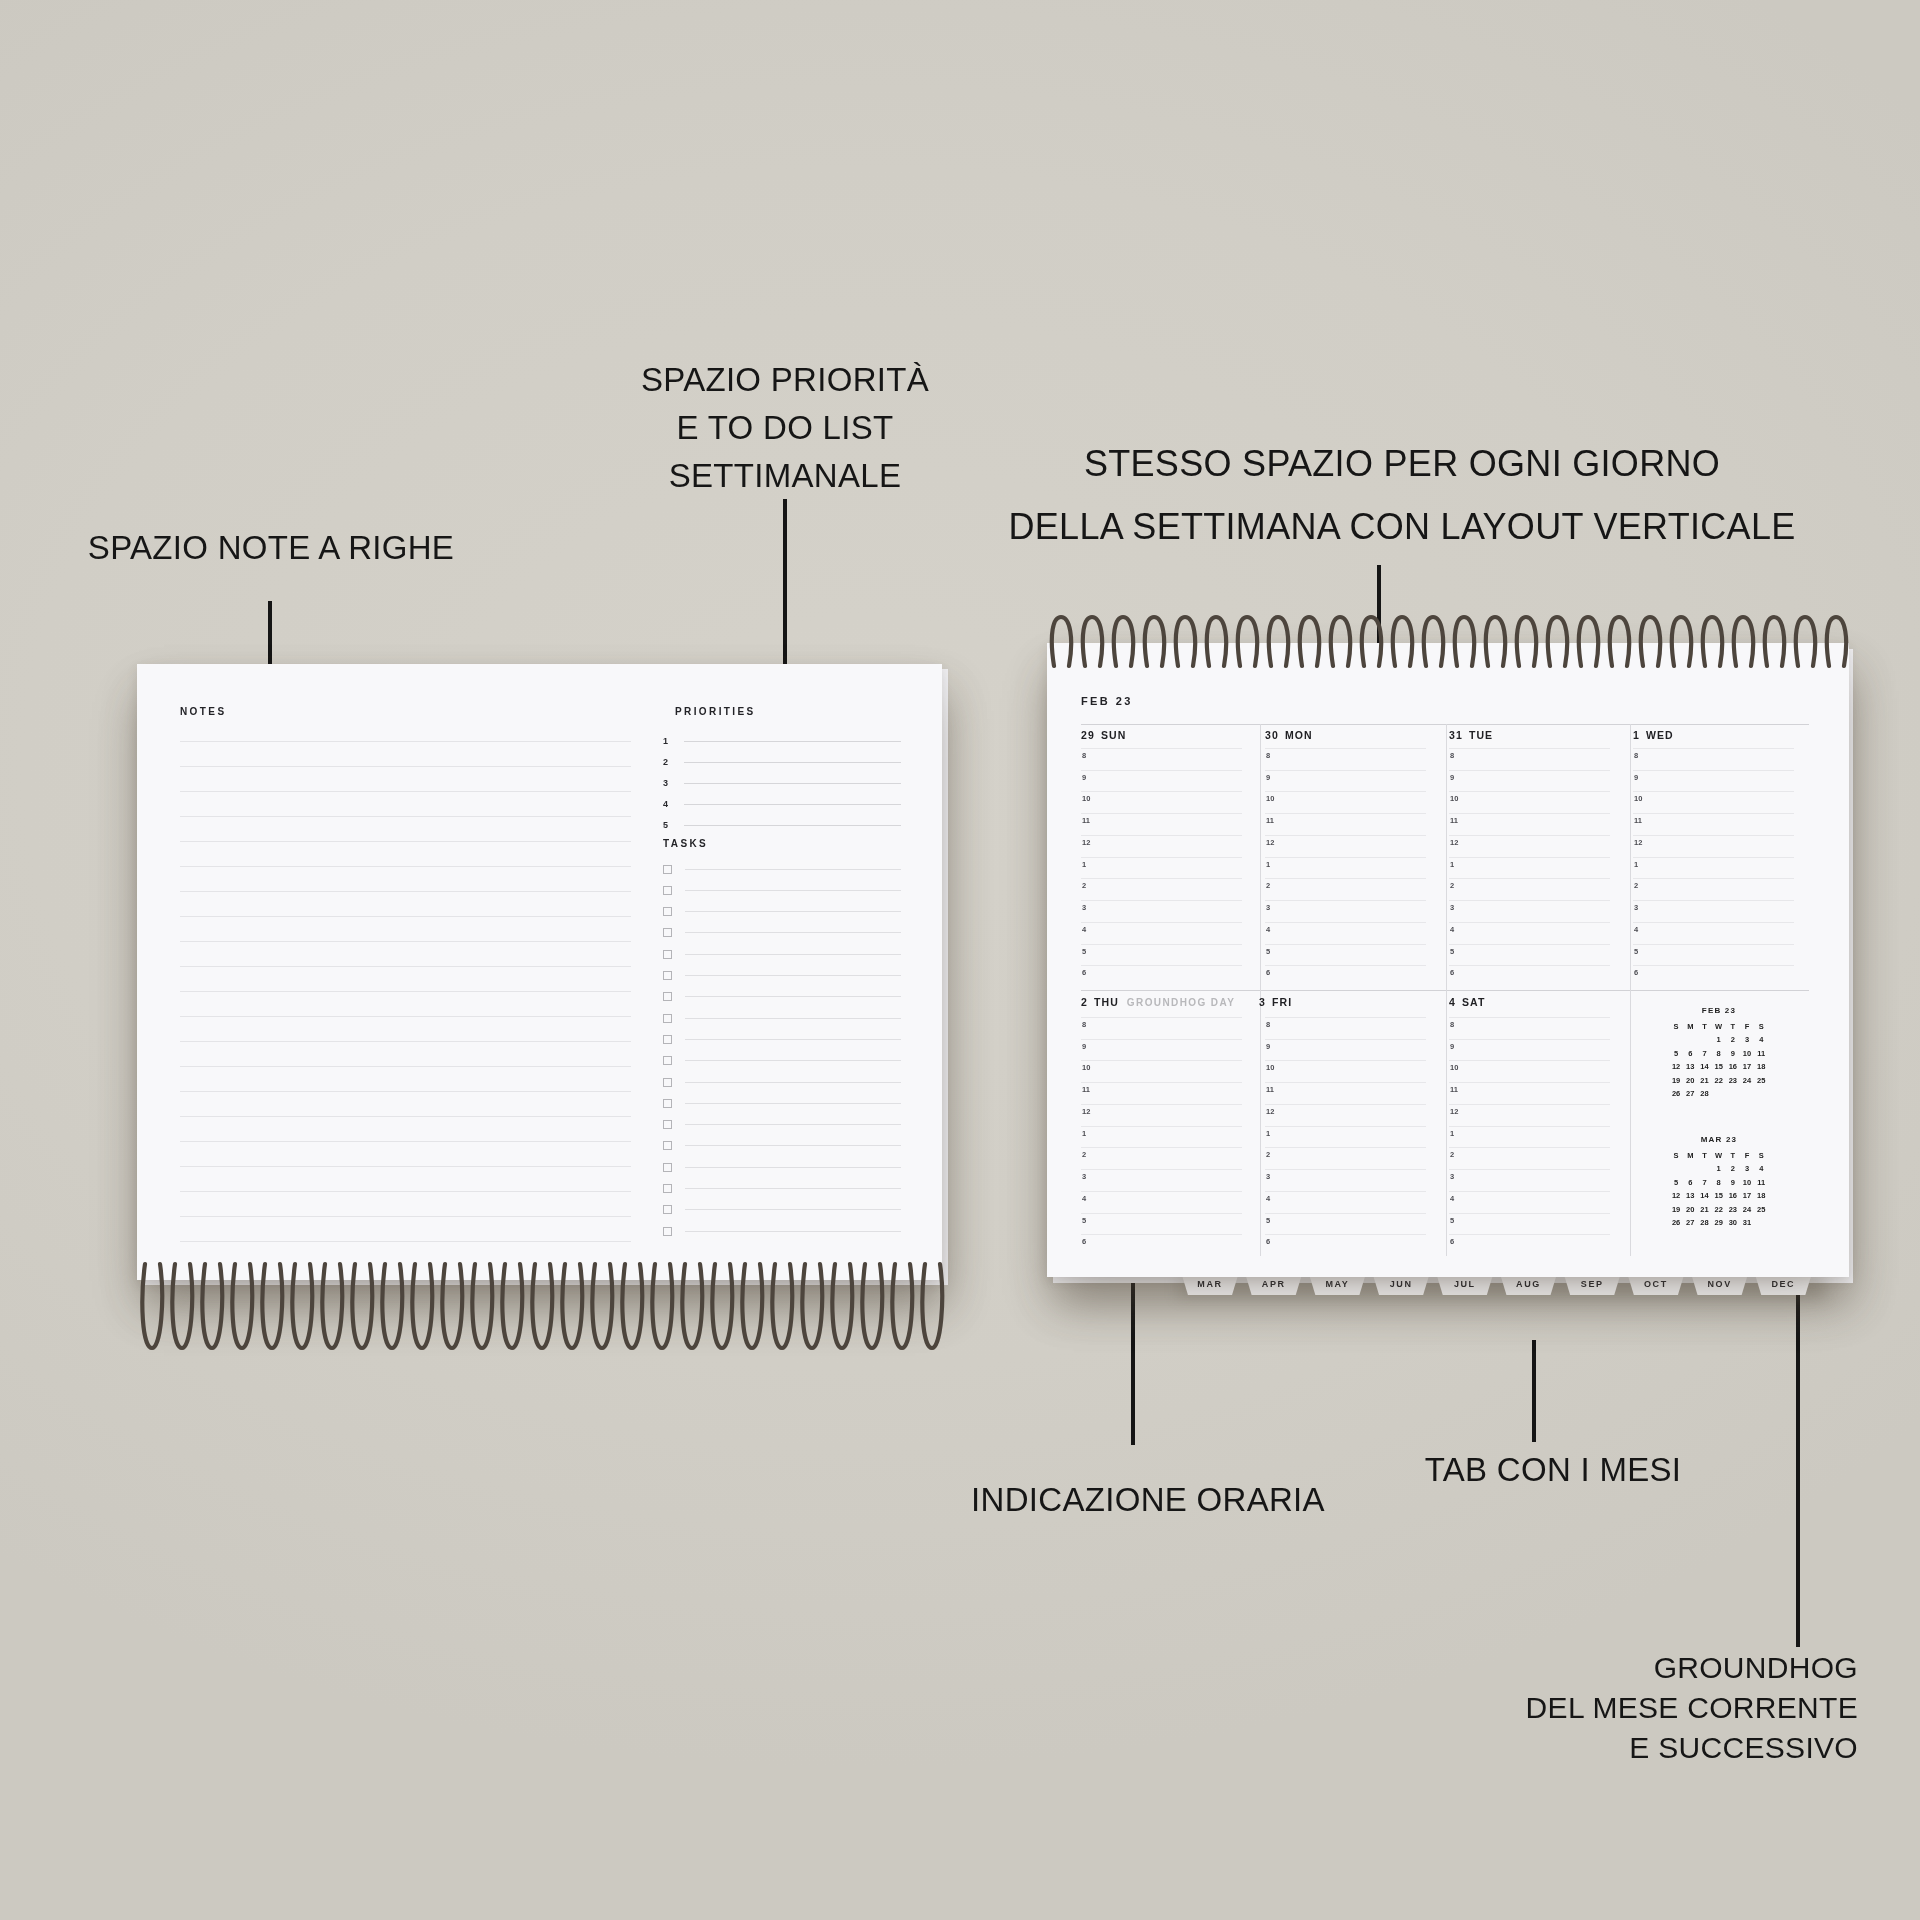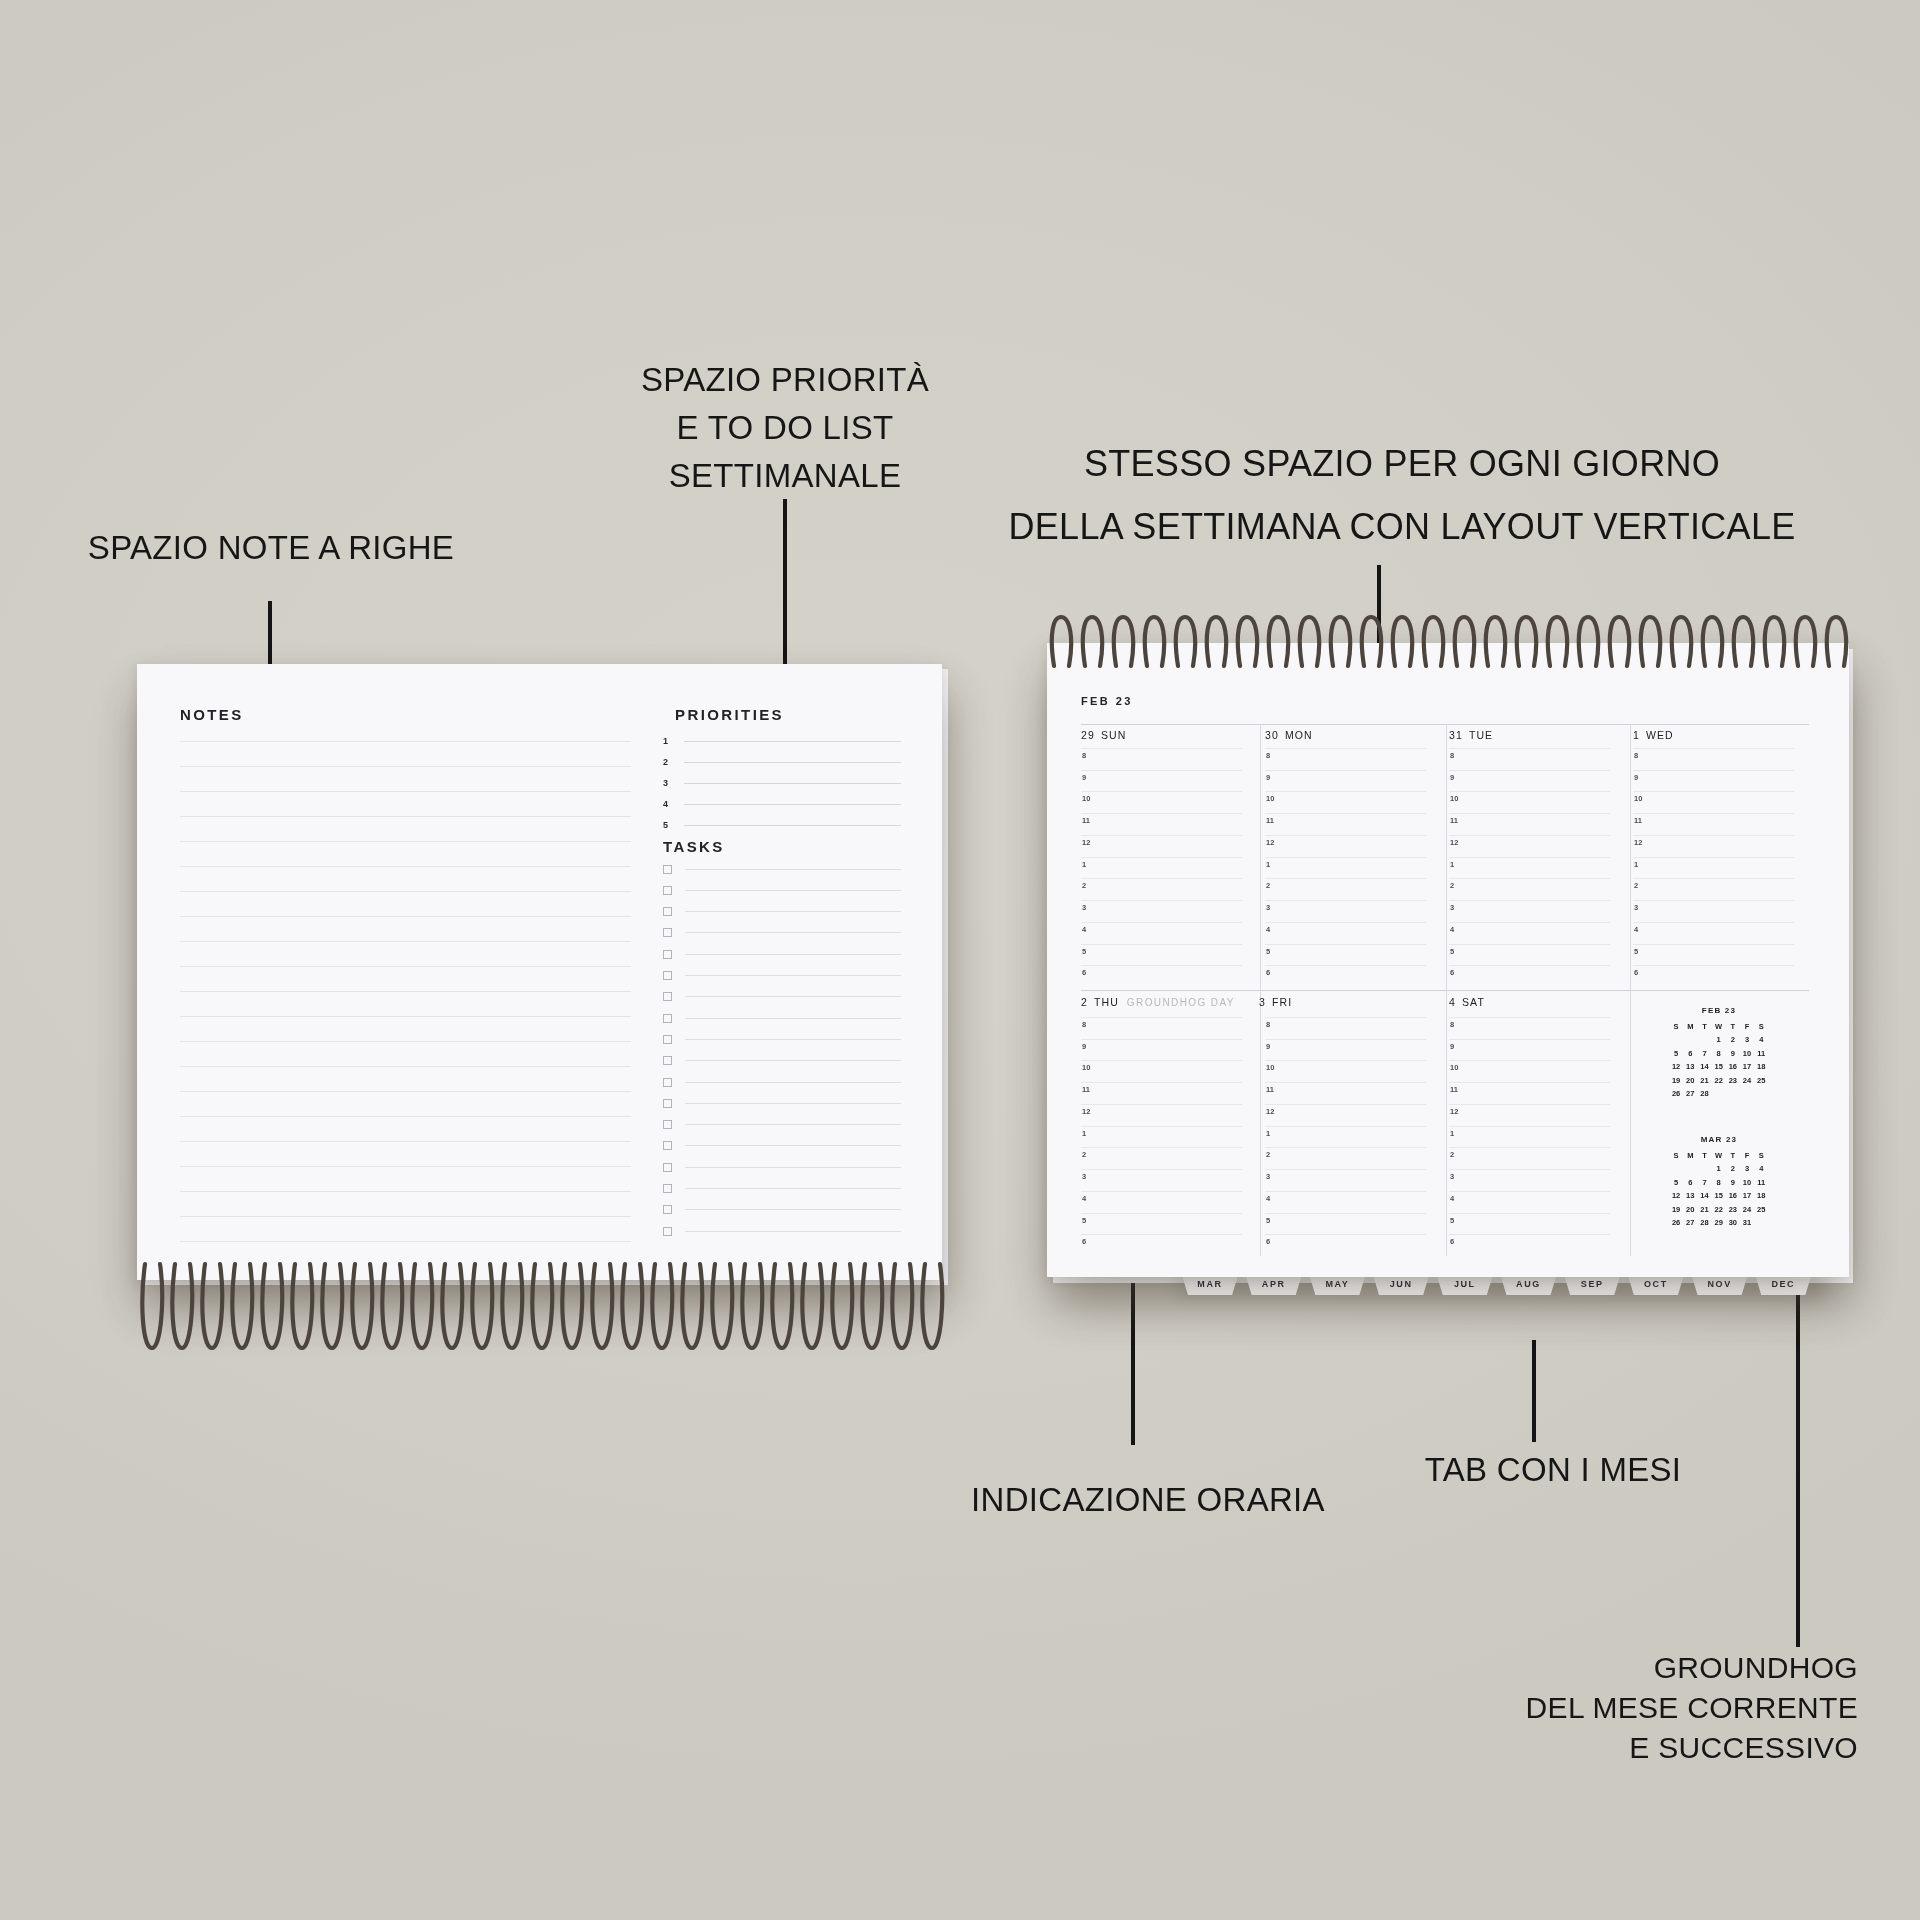--- a/index.html
+++ b/index.html
@@ -15,35 +15,35 @@
   .ann{position:absolute;color:var(--ann);font-size:33px;line-height:48px;
     text-align:center;transform:translateX(-50%);white-space:nowrap;letter-spacing:.3px;}
   .ann.big{font-size:36px;line-height:63px;}
   .ann.right-al{transform:none;text-align:right;font-size:30px;line-height:40px;}
   .vline{position:absolute;width:4px;background:#151515;}
 
   
   .sheet{position:absolute;background:#efeff2;box-shadow:0 22px 40px rgba(75,66,52,.30);}
   .page{position:absolute;background:var(--page);
     box-shadow:0 28px 48px -10px rgba(75,66,52,.38),0 4px 10px rgba(75,66,52,.14);}
-  .pad-label{position:absolute;font-weight:bold;font-size:15px;letter-spacing:2.4px;color:#232327;}
+  .pad-label{position:absolute;font-weight:bold;font-size:10px;letter-spacing:2.4px;color:#232327;}
 
   
   .note-line{position:absolute;left:0;width:451px;height:1px;background:var(--rule);}
   .notes-wrap{position:absolute;left:43px;top:77px;width:451px;height:520px;}
   .prow,.trow{position:absolute;left:526px;width:238px;height:12px;display:flex;align-items:center;}
   .pnum{width:21px;font-weight:bold;font-size:9px;color:#2a2a2e;}
   .pline{flex:1;height:1px;background:var(--rule2);}
   .tbox{width:7px;height:7px;border:1px solid #b4b4b8;margin-right:13px;flex:0 0 auto;}
   .tline{flex:1;height:1px;background:#dfdfe2;}
 
   
   .hrule{position:absolute;height:1px;background:#d2d2d6;}
   .vdiv{position:absolute;width:1px;background:#dadade;}
-  .dhead{position:absolute;font-weight:normal;font-size:10.5px;letter-spacing:1.1px;color:#202024;white-space:nowrap;}
+  .dhead{position:absolute;font-weight:bold;font-size:10.5px;letter-spacing:1.1px;color:#202024;white-space:nowrap;}
   .dnum{margin-right:6px;}
   .dnote{font-size:10px;letter-spacing:1.4px;color:var(--mut);margin-left:8px;}
   .hourcol{position:absolute;width:161px;height:239px;display:flex;flex-direction:column;}
   .hcell{flex:1;border-top:1px solid #e7e7ea;font-weight:bold;font-size:7.5px;
     color:#4c4c52;padding:2px 0 0 1px;}
   .minical{position:absolute;left:622px;width:100px;}
   .mc-title{text-align:center;font-weight:bold;font-size:8px;letter-spacing:1.2px;color:#222;margin-bottom:5px;}
   .mc-grid{display:grid;grid-template-columns:repeat(7,14.2px);grid-auto-rows:13.4px;}
   .mc-cell{font-weight:bold;font-size:7.5px;color:#222;text-align:center;line-height:13.4px;}
 

